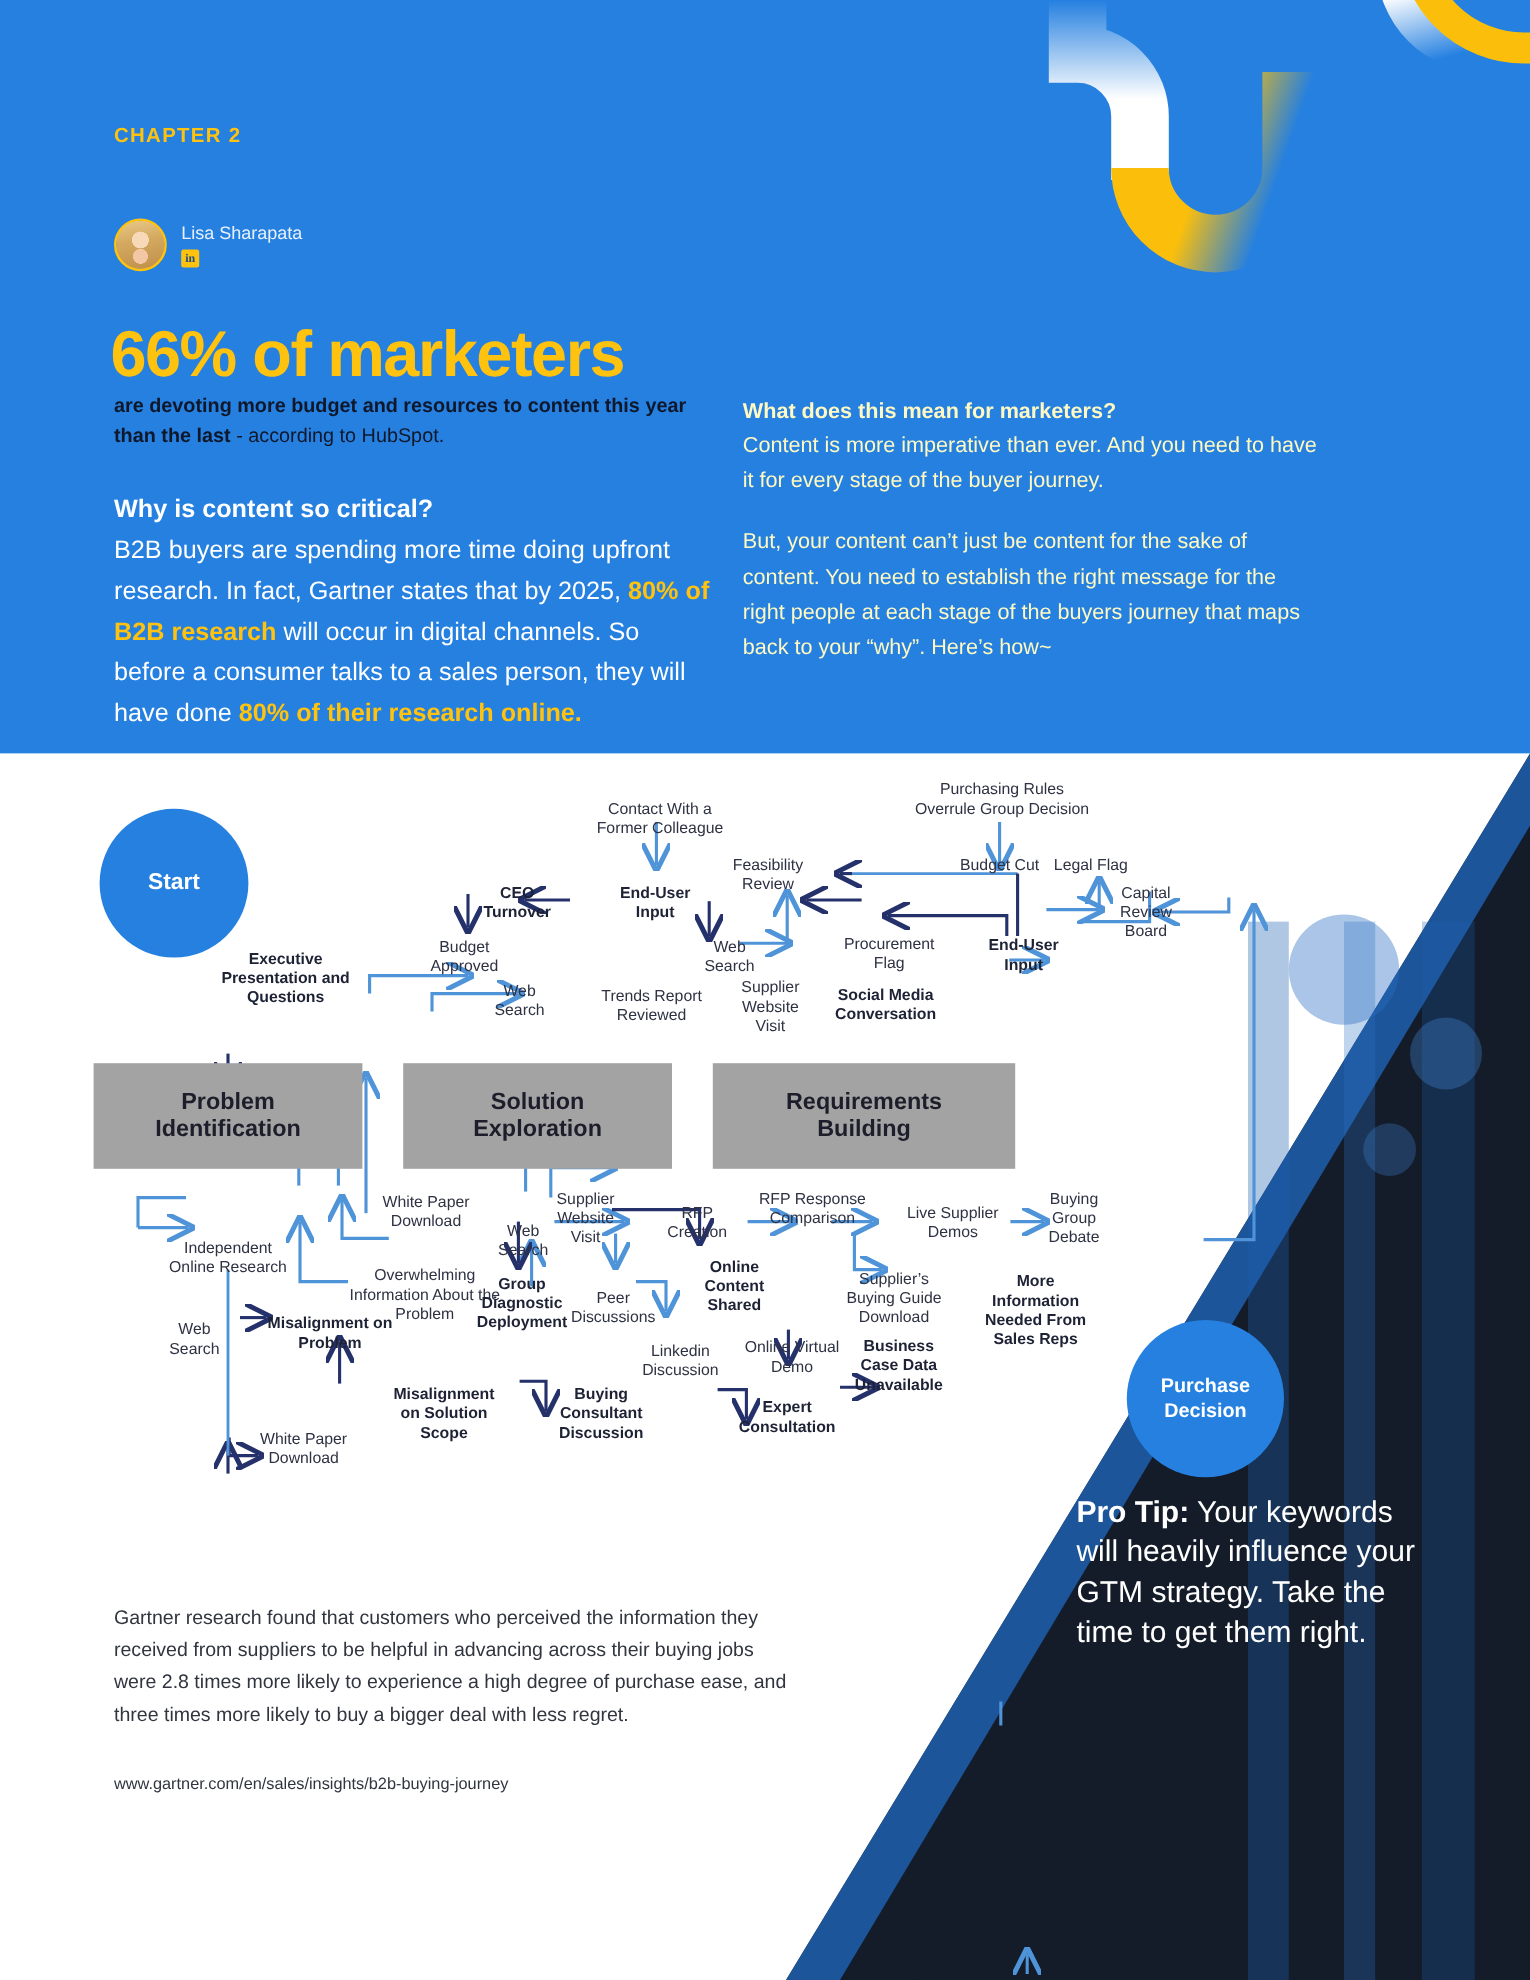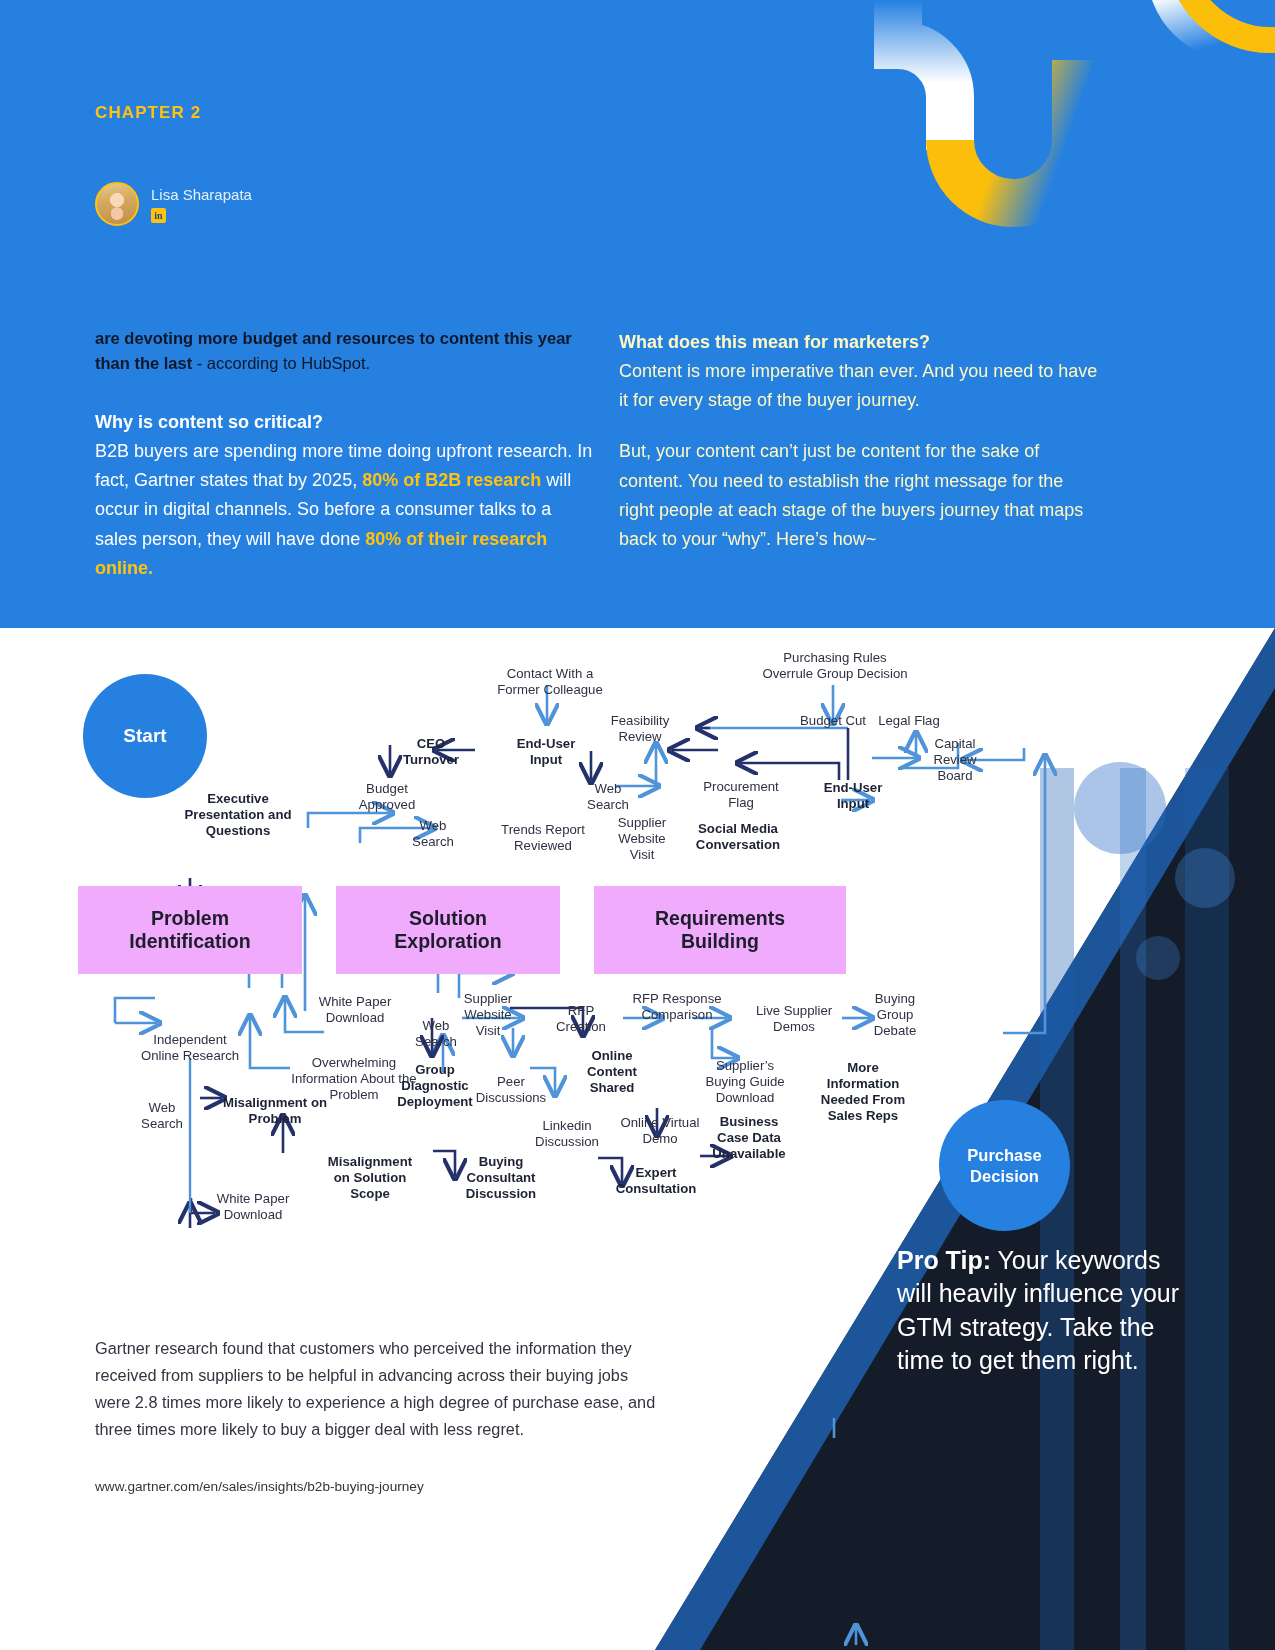--- a/index.html
+++ b/index.html
@@ -55,21 +55,21 @@
   }
   .stat-sub {
     position: absolute; left: 95px; top: 326px; width: 495px;
     color: #0f172a; font-size: 16.5px; line-height: 1.5;
   }
   .stat-sub b { font-weight: bold; }
   .stat-sub .light { font-weight: normal; }
 
   .col-left {
     position: absolute; left: 95px; top: 408px; width: 500px;
-    color: #ffffff; font-size: 18px; line-height: 1.62;
+    color: #ffffff; font-size: 21px; line-height: 1.62;
   }
   .col-right {
     position: absolute; left: 619px; top: 328px; width: 480px;
     color: #fef9c3; font-size: 18px; line-height: 1.62;
   }
   .sec-head { font-weight: bold; display: block; }
   .hl { color: #ffc20e; font-weight: bold; }
   .para-gap { height: 22px; }
 
   
@@ -84,21 +84,21 @@
     color: #fff; font-size: 19px; font-weight: bold;
   }
   .purchase-circle {
     position: absolute; left: 939px; top: 472px; width: 131px; height: 131px;
     border-radius: 50%; background: #2580e0;
     display: flex; flex-direction: column; align-items: center; justify-content: center;
     color: #fff; font-size: 16.5px; font-weight: bold; line-height: 1.25; text-align: center;
   }
 
   .stage {
-    position: absolute; height: 88px; background: #f0abfc;
+    position: absolute; height: 88px; background: #a3a3a3;
     display: flex; align-items: center; justify-content: center; text-align: center;
     color: #1d1d2b; font-size: 19.5px; font-weight: bold; line-height: 1.2;
   }
   .stage-1 { left: 78px;  top: 258px; width: 224px; }
   .stage-2 { left: 336px; top: 258px; width: 224px; }
   .stage-3 { left: 594px; top: 258px; width: 252px; }
   .stage-4 { left: 851px; top: 258px; width: 224px; }
 
   .node {
     position: absolute; text-align: center; color: #2e3243;
@@ -155,20 +155,21 @@
 
 
     <div class="author-row">
       <div class="avatar"></div>
       <div class="author-meta">
         <div class="author-name">Lisa Sharapata</div>
         <div class="li-icon">in</div>
       </div>
     </div>
 
+    <div class="bigstat">66% of marketers</div>
 
     <div class="stat-sub"><b>are devoting more budget and resources to content this year than the last</b><span class="light"> - according to HubSpot.</span></div>
 
     <div class="col-left">
       <span class="sec-head">Why is content so critical?</span>
       <span>B2B buyers are spending more time doing upfront research. In fact, Gartner states that by 2025, </span><span class="hl">80% of B2B research</span><span> will occur in digital channels. So before a consumer talks to a sales person, they will have done </span><span class="hl">80% of their research online.</span>
     </div>
 
     <div class="col-right">
       <span class="sec-head">What does this mean for marketers?</span>

